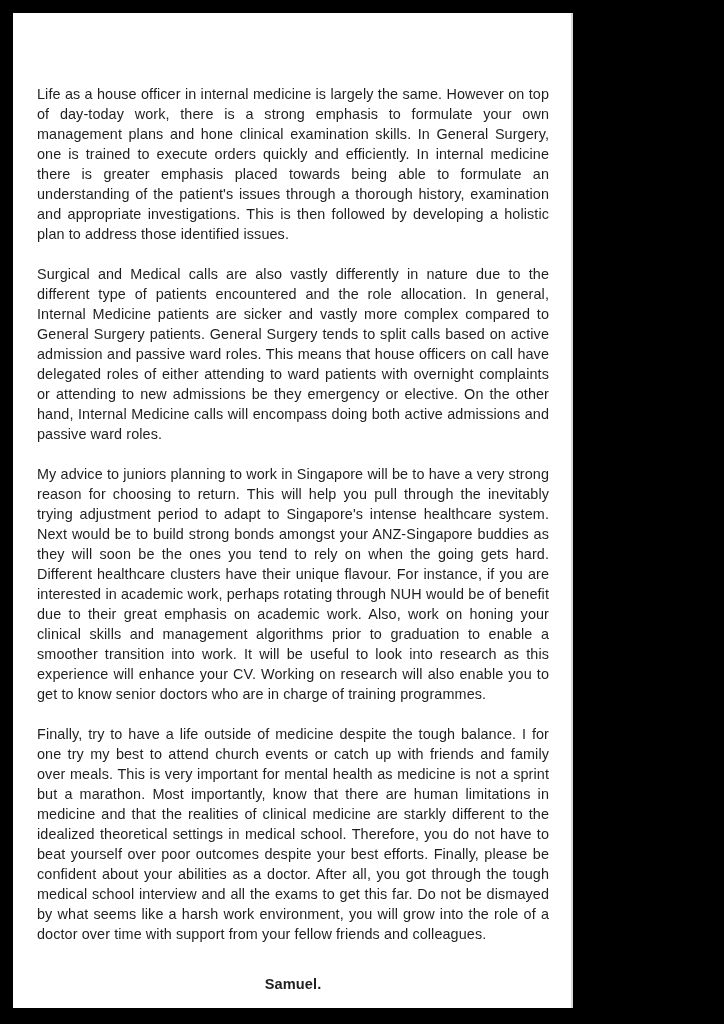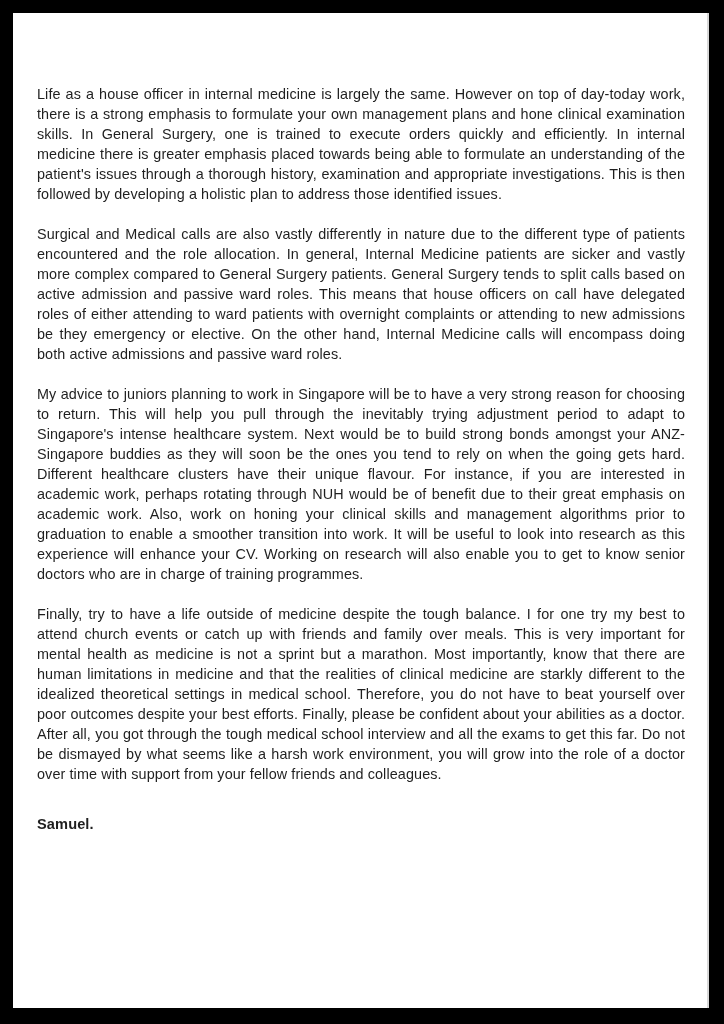--- a/index.html
+++ b/index.html
@@ -14,21 +14,21 @@
     overflow: hidden;
   }
   body {
     background: var(--frame-color);
     font-family: "Liberation Sans", "DejaVu Sans", sans-serif;
   }
   .paper {
     position: absolute;
     top: 13px;
     left: 13px;
-    width: 696px;
+    width: 560px;
     height: 995px;
     background: var(--paper-color);
     box-shadow: inset -2px 0 0 #d8d8d8;
     padding: 71px 24px 0 24px;
     overflow: hidden;
   }
   .content {
     color: var(--text-color);
     font-size: 14.4px;
     line-height: 20px;
@@ -36,21 +36,21 @@
     letter-spacing: 0.1px;
   }
   .content p {
     margin: 0 0 20px 0;
   }
   .signature {
     font-weight: bold;
     margin-top: 30px;
     font-size: 14.6px;
     color: var(--text-color);
-    text-align: left;
+    text-align: center;
   }
 </style>
 </head>
 <body>
 
 <div class="paper">
   <div class="content">
     <p>Life as a house officer in internal medicine is largely the same. However on top of day-today work, there is a strong emphasis to formulate your own management plans and hone clinical examination skills. In General Surgery, one is trained to execute orders quickly and efficiently. In internal medicine there is greater emphasis placed towards being able to formulate an understanding of the patient's issues through a thorough history, examination and appropriate investigations. This is then followed by developing a holistic plan to address those identified issues.</p>
     <p>Surgical and Medical calls are also vastly differently in nature due to the different type of patients encountered and the role allocation. In general, Internal Medicine patients are sicker and vastly more complex compared to General Surgery patients. General Surgery tends to split calls based on active admission and passive ward roles. This means that house officers on call have delegated roles of either attending to ward patients with overnight complaints or attending to new admissions be they emergency or elective. On the other hand, Internal Medicine calls will encompass doing both active admissions and passive ward roles.</p>
     <p>My advice to juniors planning to work in Singapore will be to have a very strong reason for choosing to return. This will help you pull through the inevitably trying adjustment period to adapt to Singapore's intense healthcare system. Next would be to build strong bonds amongst your ANZ-Singapore buddies as they will soon be the ones you tend to rely on when the going gets hard. Different healthcare clusters have their unique flavour. For instance, if you are interested in academic work, perhaps rotating through NUH would be of benefit due to their great emphasis on academic work. Also, work on honing your clinical skills and management algorithms prior to graduation to enable a smoother transition into work. It will be useful to look into research as this experience will enhance your CV. Working on research will also enable you to get to know senior doctors who are in charge of training programmes.</p>

